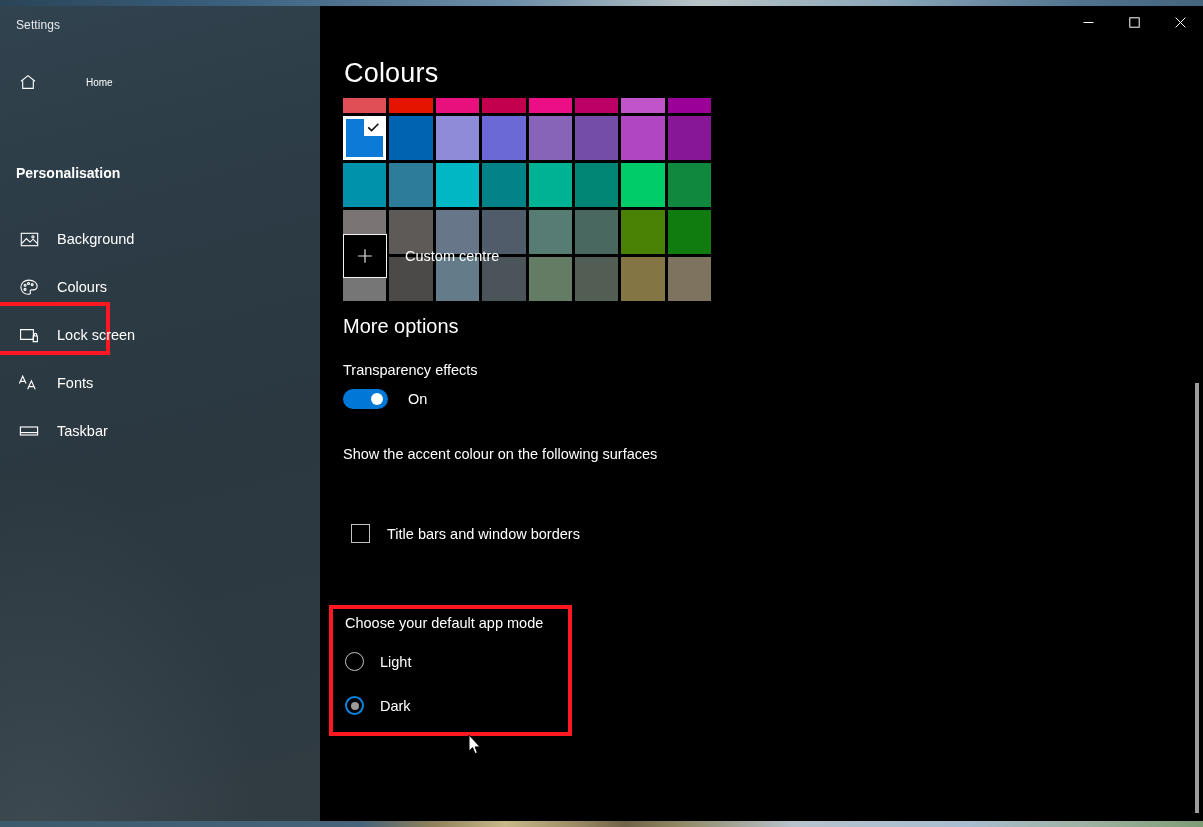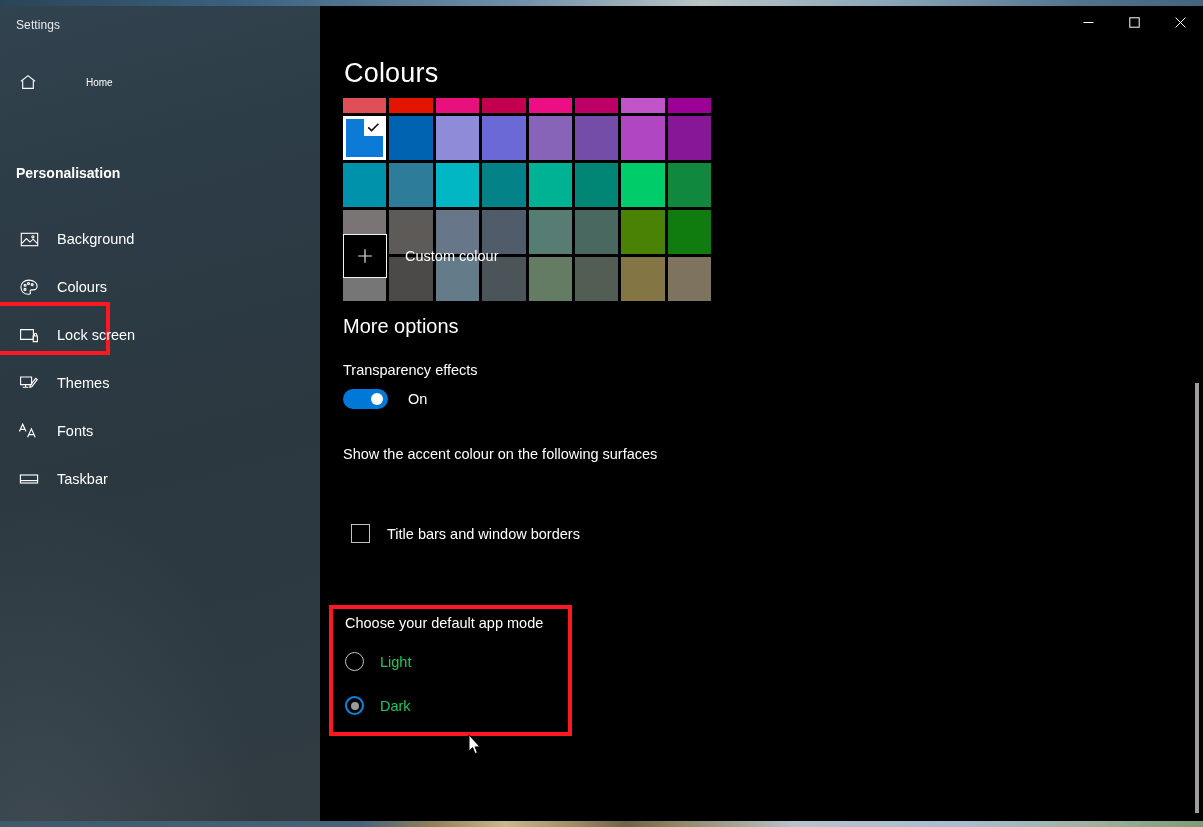--- a/index.html
+++ b/index.html
@@ -180,21 +180,21 @@
   .rb-row { position: absolute; left: 2px; display: flex; align-items: center; gap: 16px; cursor: pointer; }
   #rb-row-0 { top: 41px; }
   #rb-row-1 { top: 85px; }
   .radio {
     width: 19px; height: 19px; border-radius: 50%;
     border: 1.7px solid #c2c2c2; background: transparent;
     display: flex; align-items: center; justify-content: center;
   }
   .radio.on { border-color: #0a84e0; border-width: 2px; }
   .radio.on .dot { width: 8px; height: 8px; border-radius: 50%; background: #9a9a9a; }
-  .rb-label { font-size: 14.5px; color: #22c55e; }
+  .rb-label { font-size: 14.5px; color: #ffffff; }
 
   
   #hl-appmode {
     position: absolute; left: 9px; top: 599px;
     width: 243px; height: 131px;
     border: 4px solid #ff1721;
     pointer-events: none;
   }
 
   
@@ -270,30 +270,20 @@
         <span class="ico">
           <svg width="20" height="17" viewBox="0 0 20 17" fill="none" stroke="#ffffff" stroke-width="1.1">
             <path d="M1.6 2.6 H14.4 V12.4 H1.6 Z"></path>
             <path d="M14.2 9.0 h4.2 v5.6 h-4.2 z"></path>
             <path d="M15.3 9.0 v-1.4 a1.2 1.2 0 0 1 2.4 0 v1.4"></path>
           </svg>
         </span>
         <span>Lock screen</span>
       </div>
 
-      <div class="nav-item">
-        <span class="ico">
-          <svg width="20" height="18" viewBox="0 0 20 18" fill="none" stroke="#ffffff" stroke-width="1.1">
-            <path d="M1.6 3.0 H12.6 V10.6 H1.6 Z"></path>
-            <path d="M6.6 10.6 V13.2 M3.8 13.2 H9.4"></path>
-            <path d="M11.2 11.4 L16.7 4.3 L18.3 5.6 L12.8 12.7 L10.8 13.3 Z"></path>
-          </svg>
-        </span>
-        <span>Themes</span>
-      </div>
 
       <div class="nav-item">
         <span class="ico">
           <svg width="22" height="18" viewBox="0 0 22 18" fill="none" stroke="#ffffff" stroke-width="1.15">
             <path d="M1.4 9.6 L4.7 2.2 L8.0 9.6 M2.6 7.3 H6.8"></path>
             <path d="M9.6 15.2 L13.4 6.8 L17.2 15.2 M11.0 12.6 H15.8"></path>
           </svg>
         </span>
         <span>Fonts</span>
       </div>
@@ -392,21 +382,21 @@
           <div class="sw" style="background: rgb(126, 115, 95);"></div>
         </div>
       </div>
 
     <div id="custom-row">
       <div id="custom-swatch">
         <svg width="18" height="18" viewBox="0 0 18 18">
             <path d="M9 2.2 V15.8 M2.2 9 H15.8" stroke="#e3e3e3" stroke-width="1.2"></path>
           </svg>
       </div>
-      <div id="custom-label">Custom colour</div>
+      <div id="custom-label">Custom centre</div>
     </div>
 
     <div id="more-options">More options</div>
 
     <div id="transparency-label">Transparency effects</div>
 
     <div id="toggle-row">
       <div class="toggle" style="background: rgb(0, 120, 215);">
         <div class="knob"></div>
       </div>

